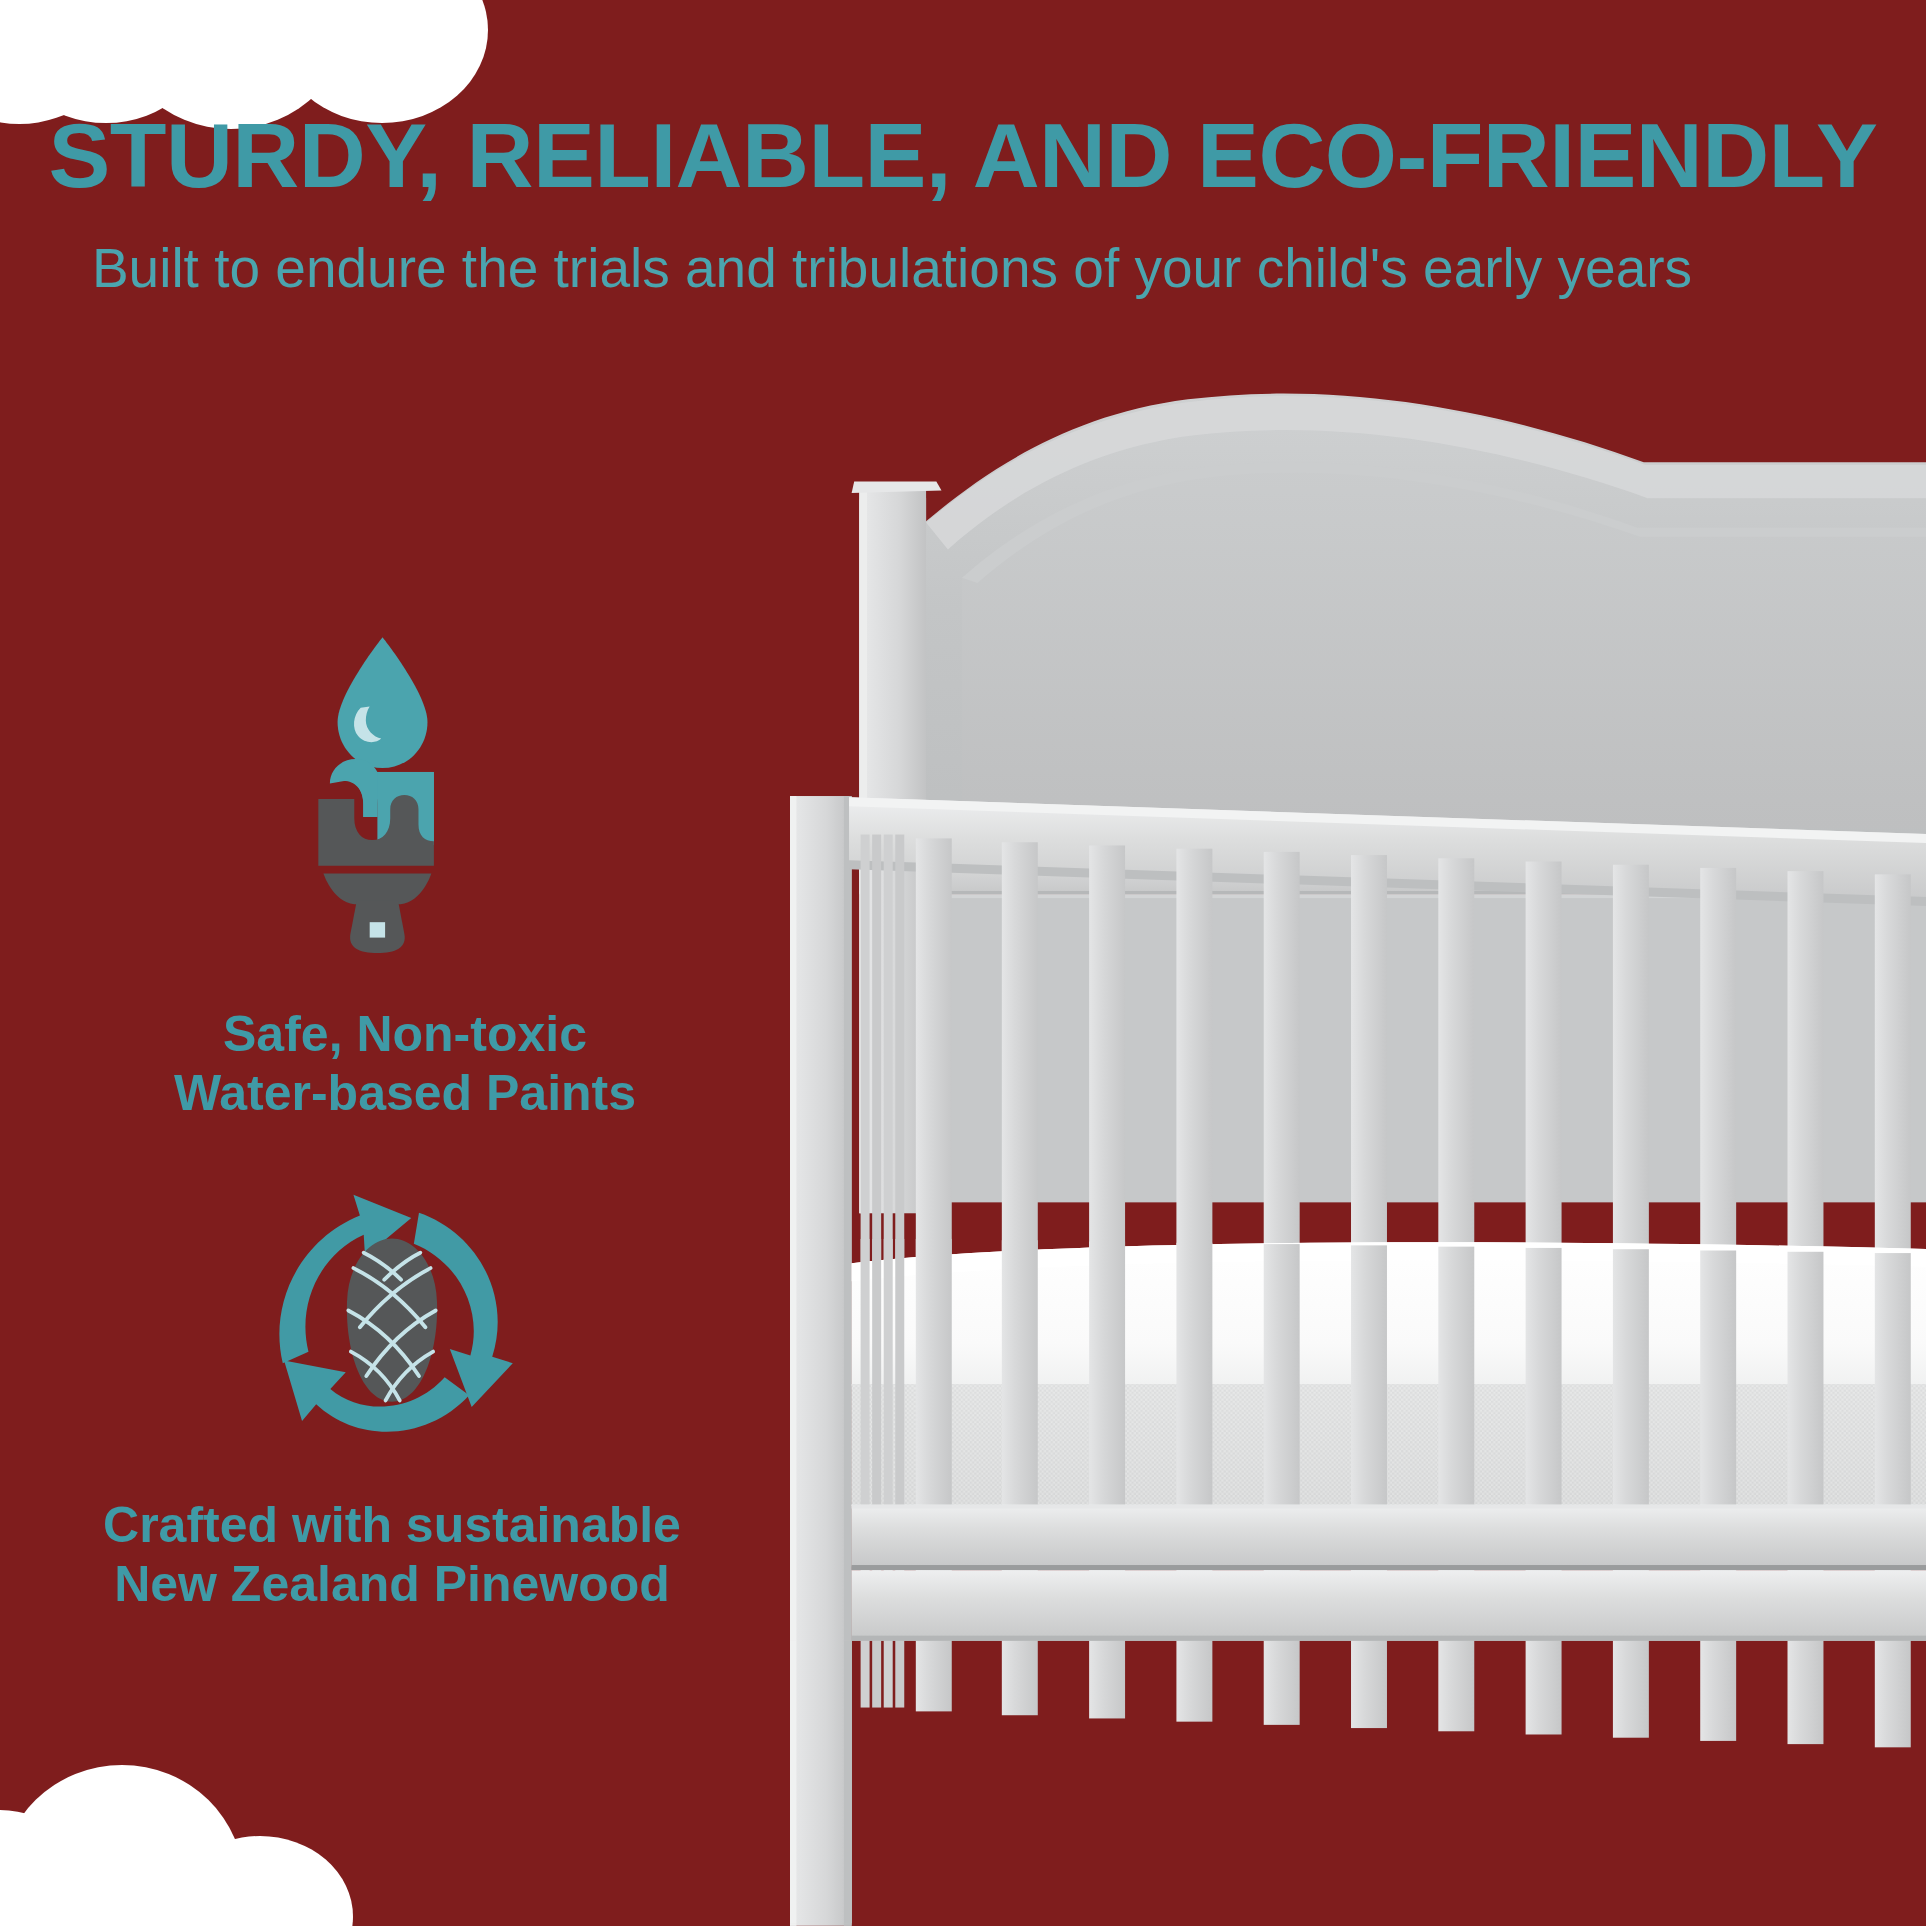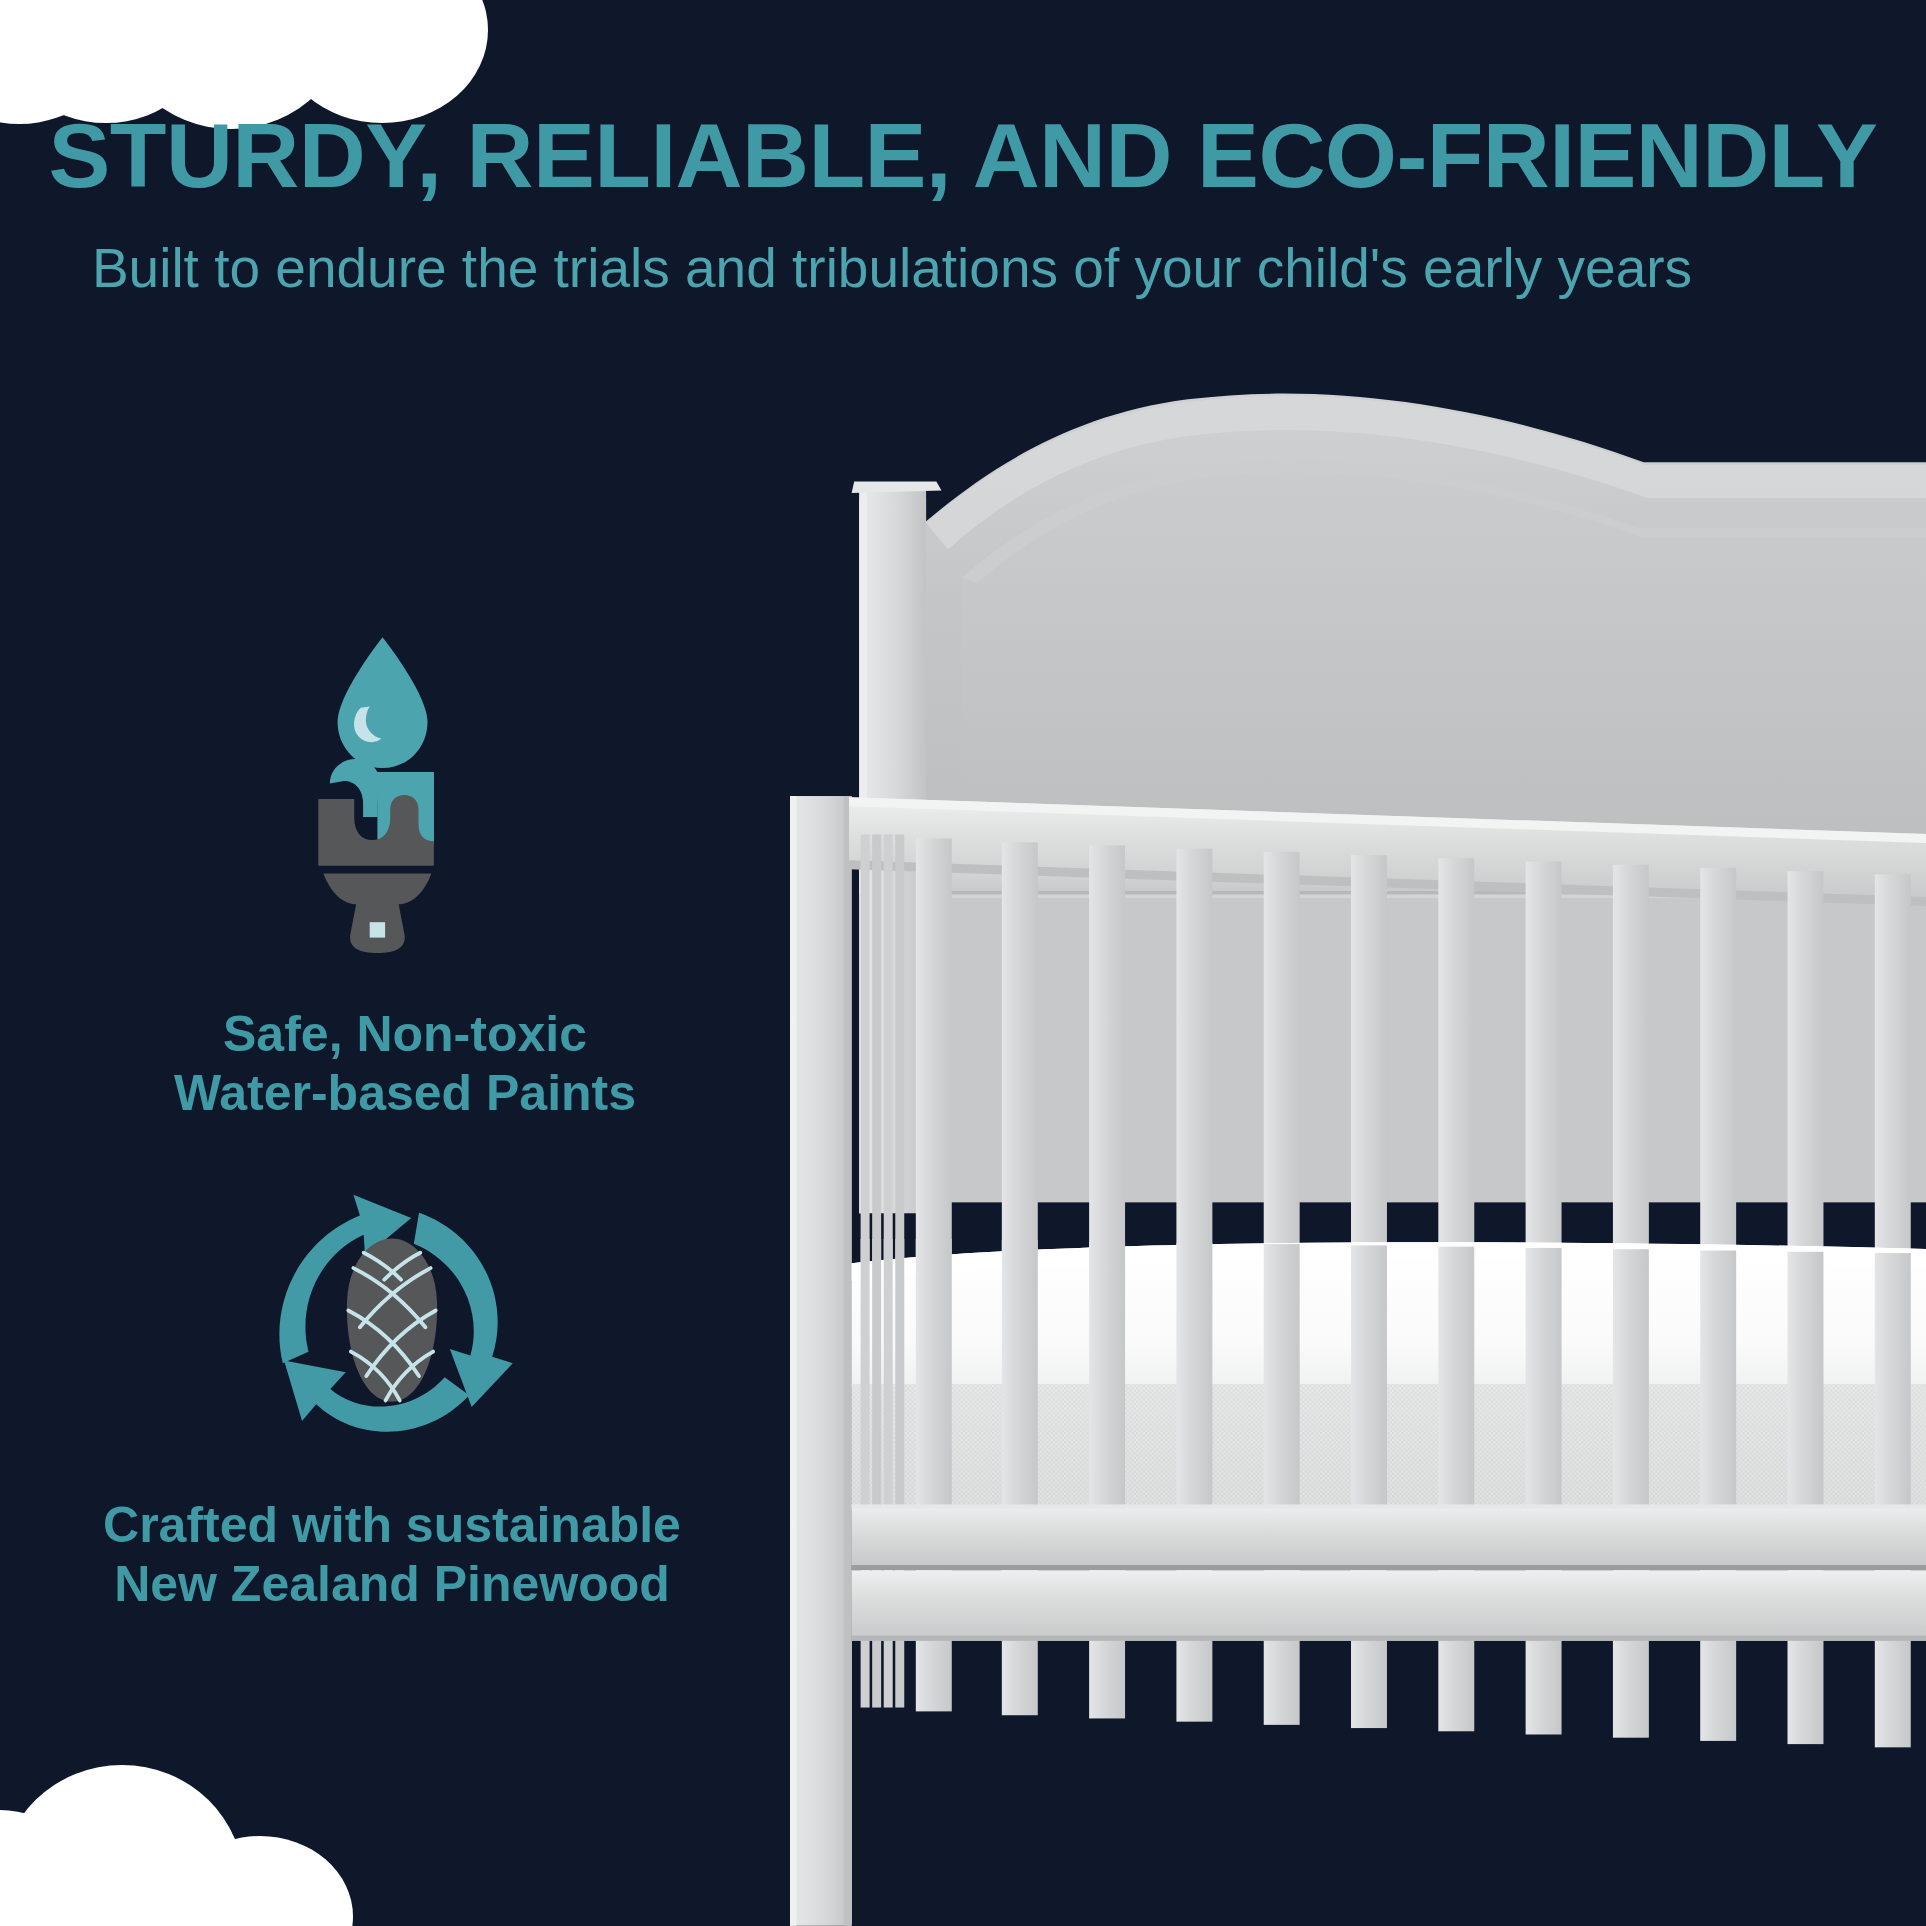--- a/index.html
+++ b/index.html
@@ -1,21 +1,21 @@
 <!DOCTYPE html>
 <html style="font-size:10.3px"><head>
 <meta charset="utf-8">
 <style>
   html,body{margin:0;padding:0;}
   body{
     width:1926px;height:1926px;overflow:hidden;
     background:#c5e3e8;
     font-family:"Liberation Sans", sans-serif;
   }
-  #stage{position:relative;width:1926px;height:1926px;overflow:hidden;background:#0f172a;}
+  #stage{position:relative;width:1926px;height:1926px;overflow:hidden;background:#7f1d1d;}
 
   
   .cloud{position:absolute;}
   .cloud span{position:absolute;background:#ffffff;border-radius:50%;}
 
   #cloud-top-left{left:0;top:-76px;width:488px;height:193px;}
   #cloud-bottom-left{left:-109px;bottom:-64px;width:488px;height:193px;}
 
   
   #headline{

